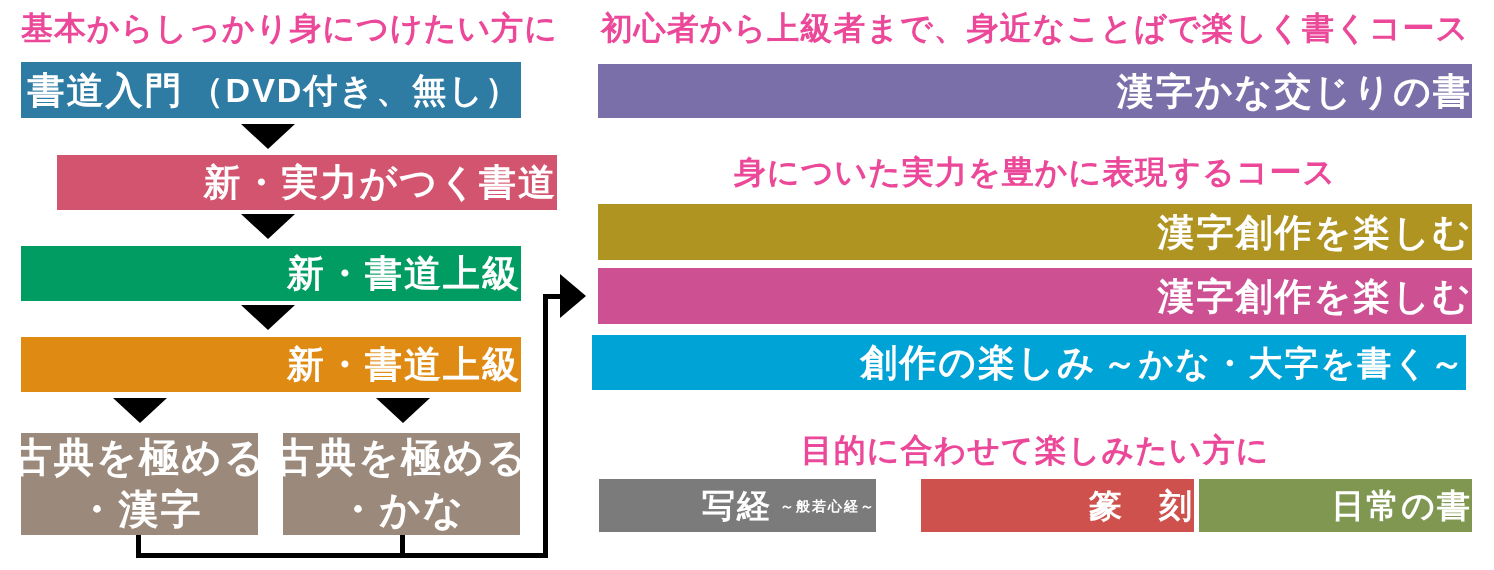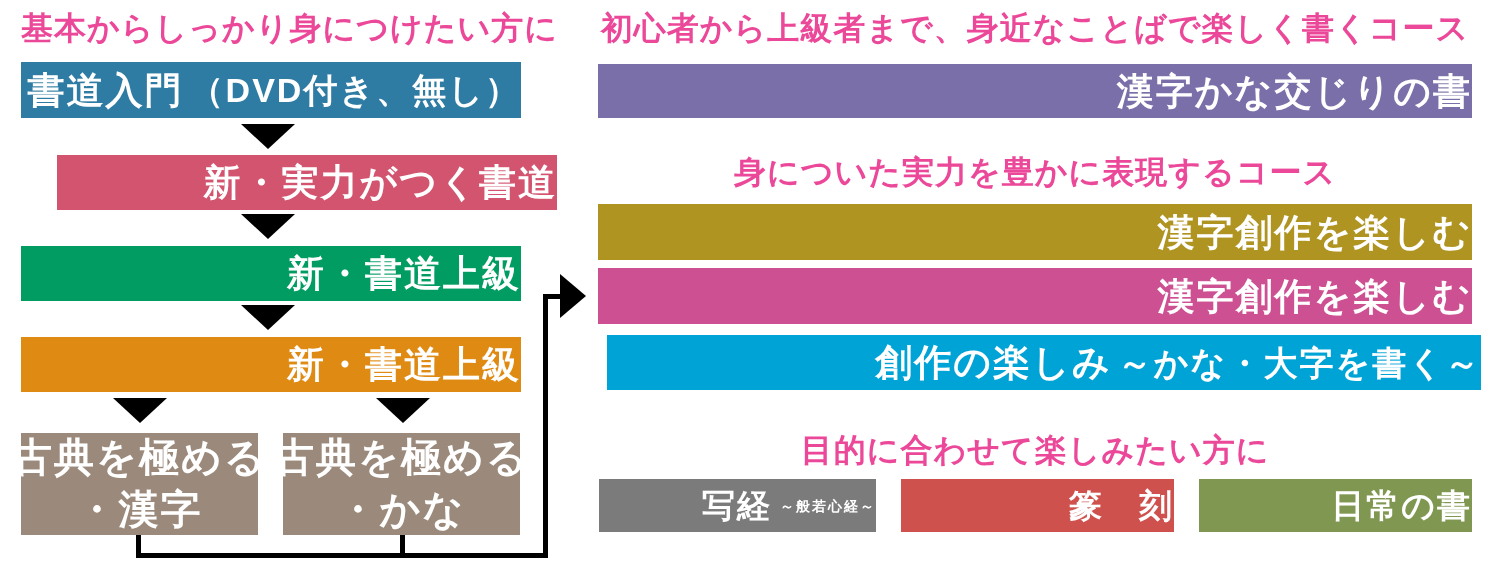--- a/index.html
+++ b/index.html
@@ -108,33 +108,33 @@
   <div class="heading" style="left:598px;top:154px;width:874px;">身についた実力を豊かに表現するコース</div>
 
   <div class="bar" style="left: 598px; top: 204px; width: 874px; height: 56px; background-color: rgb(175, 148, 34);">
     <span class="main">漢字創作を楽しむ</span>
   </div>
 
   <div class="bar" style="left: 598px; top: 268px; width: 874px; height: 56px; background-color: rgb(205, 80, 147);">
     <span class="main">漢字創作を楽しむ</span>
   </div>
 
-  <div class="bar" style="left: 607px; top: 335px; width: 874px; height: 55px; background-color: rgb(0, 163, 214);">
+  <div class="bar" style="left: 592px; top: 335px; width: 874px; height: 55px; background-color: rgb(0, 163, 214);">
     <span class="main">創作の楽しみ</span>
     <span class="suffix">～かな・大字を書く～</span>
   </div>
 
   <div class="heading" style="left:598px;top:432px;width:874px;">目的に合わせて楽しみたい方に</div>
 
   <div class="bar small" style="left: 599px; top: 479px; width: 277px; height: 53px; background-color: rgb(123, 123, 123);">
     <span class="main">写経</span>
     <span class="suffix">～般若心経～</span>
   </div>
 
-  <div class="bar small" style="left: 901px; top: 479px; width: 273px; height: 53px; background-color: rgb(206, 81, 78);">
+  <div class="bar small" style="left: 921px; top: 479px; width: 273px; height: 53px; background-color: rgb(206, 81, 78);">
     <span class="main">篆　刻</span>
   </div>
 
   <div class="bar small" style="left: 1199px; top: 479px; width: 273px; height: 53px; background-color: rgb(127, 151, 80);">
     <span class="main">日常の書</span>
   </div>
 
 </div>
 
 </body></html>

